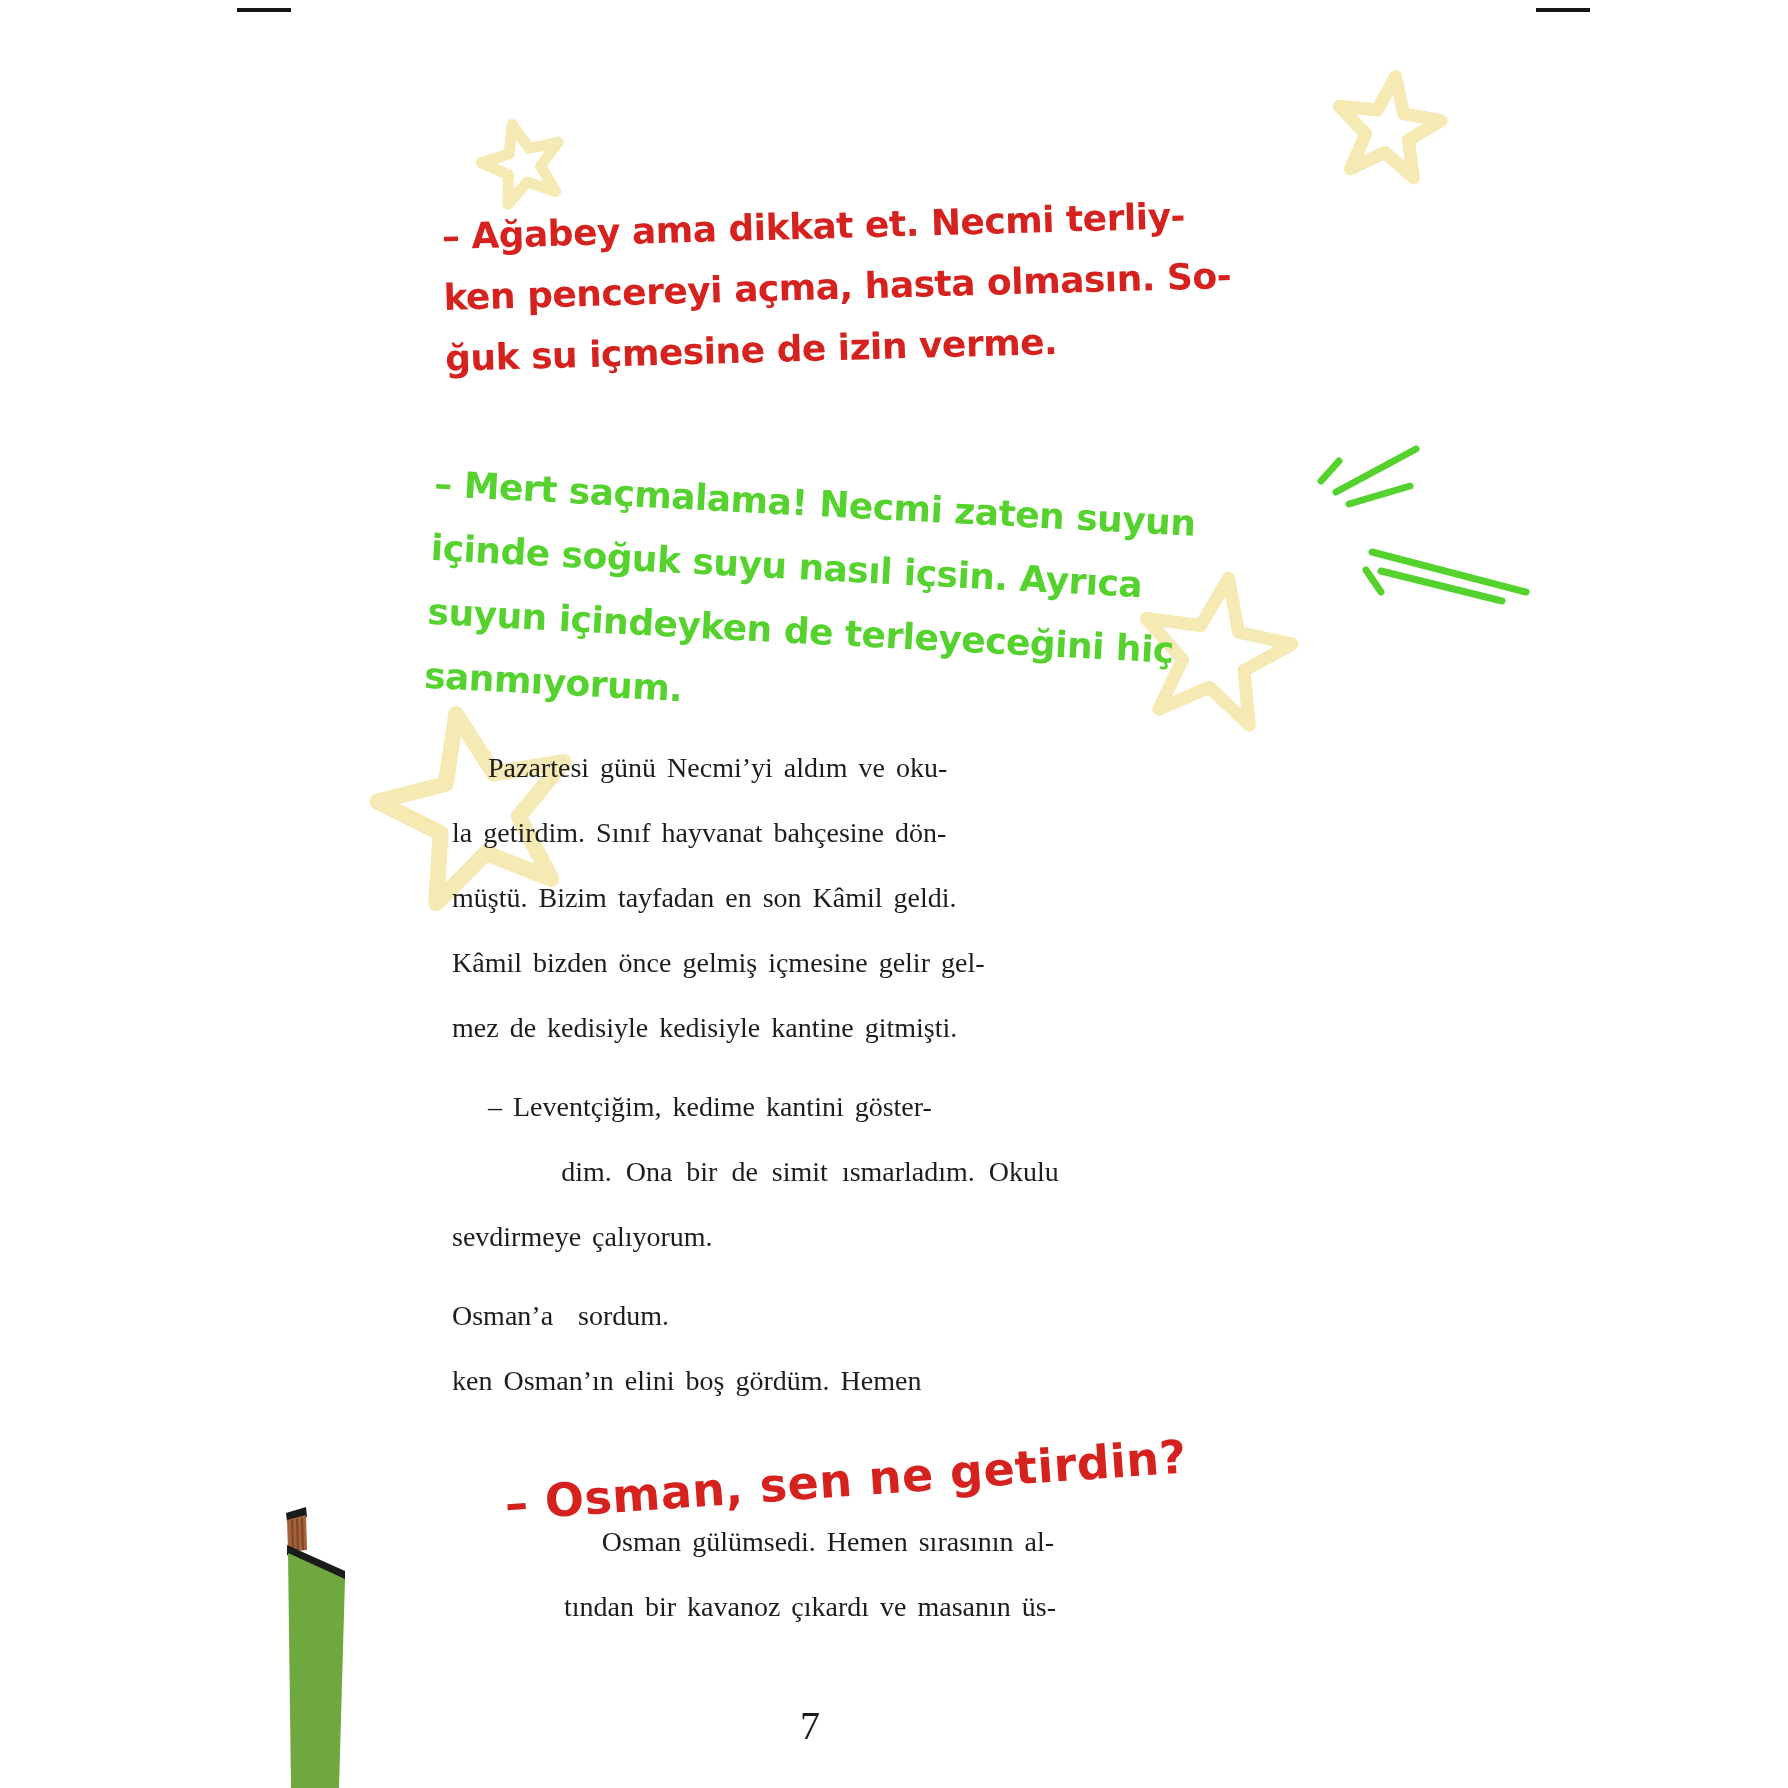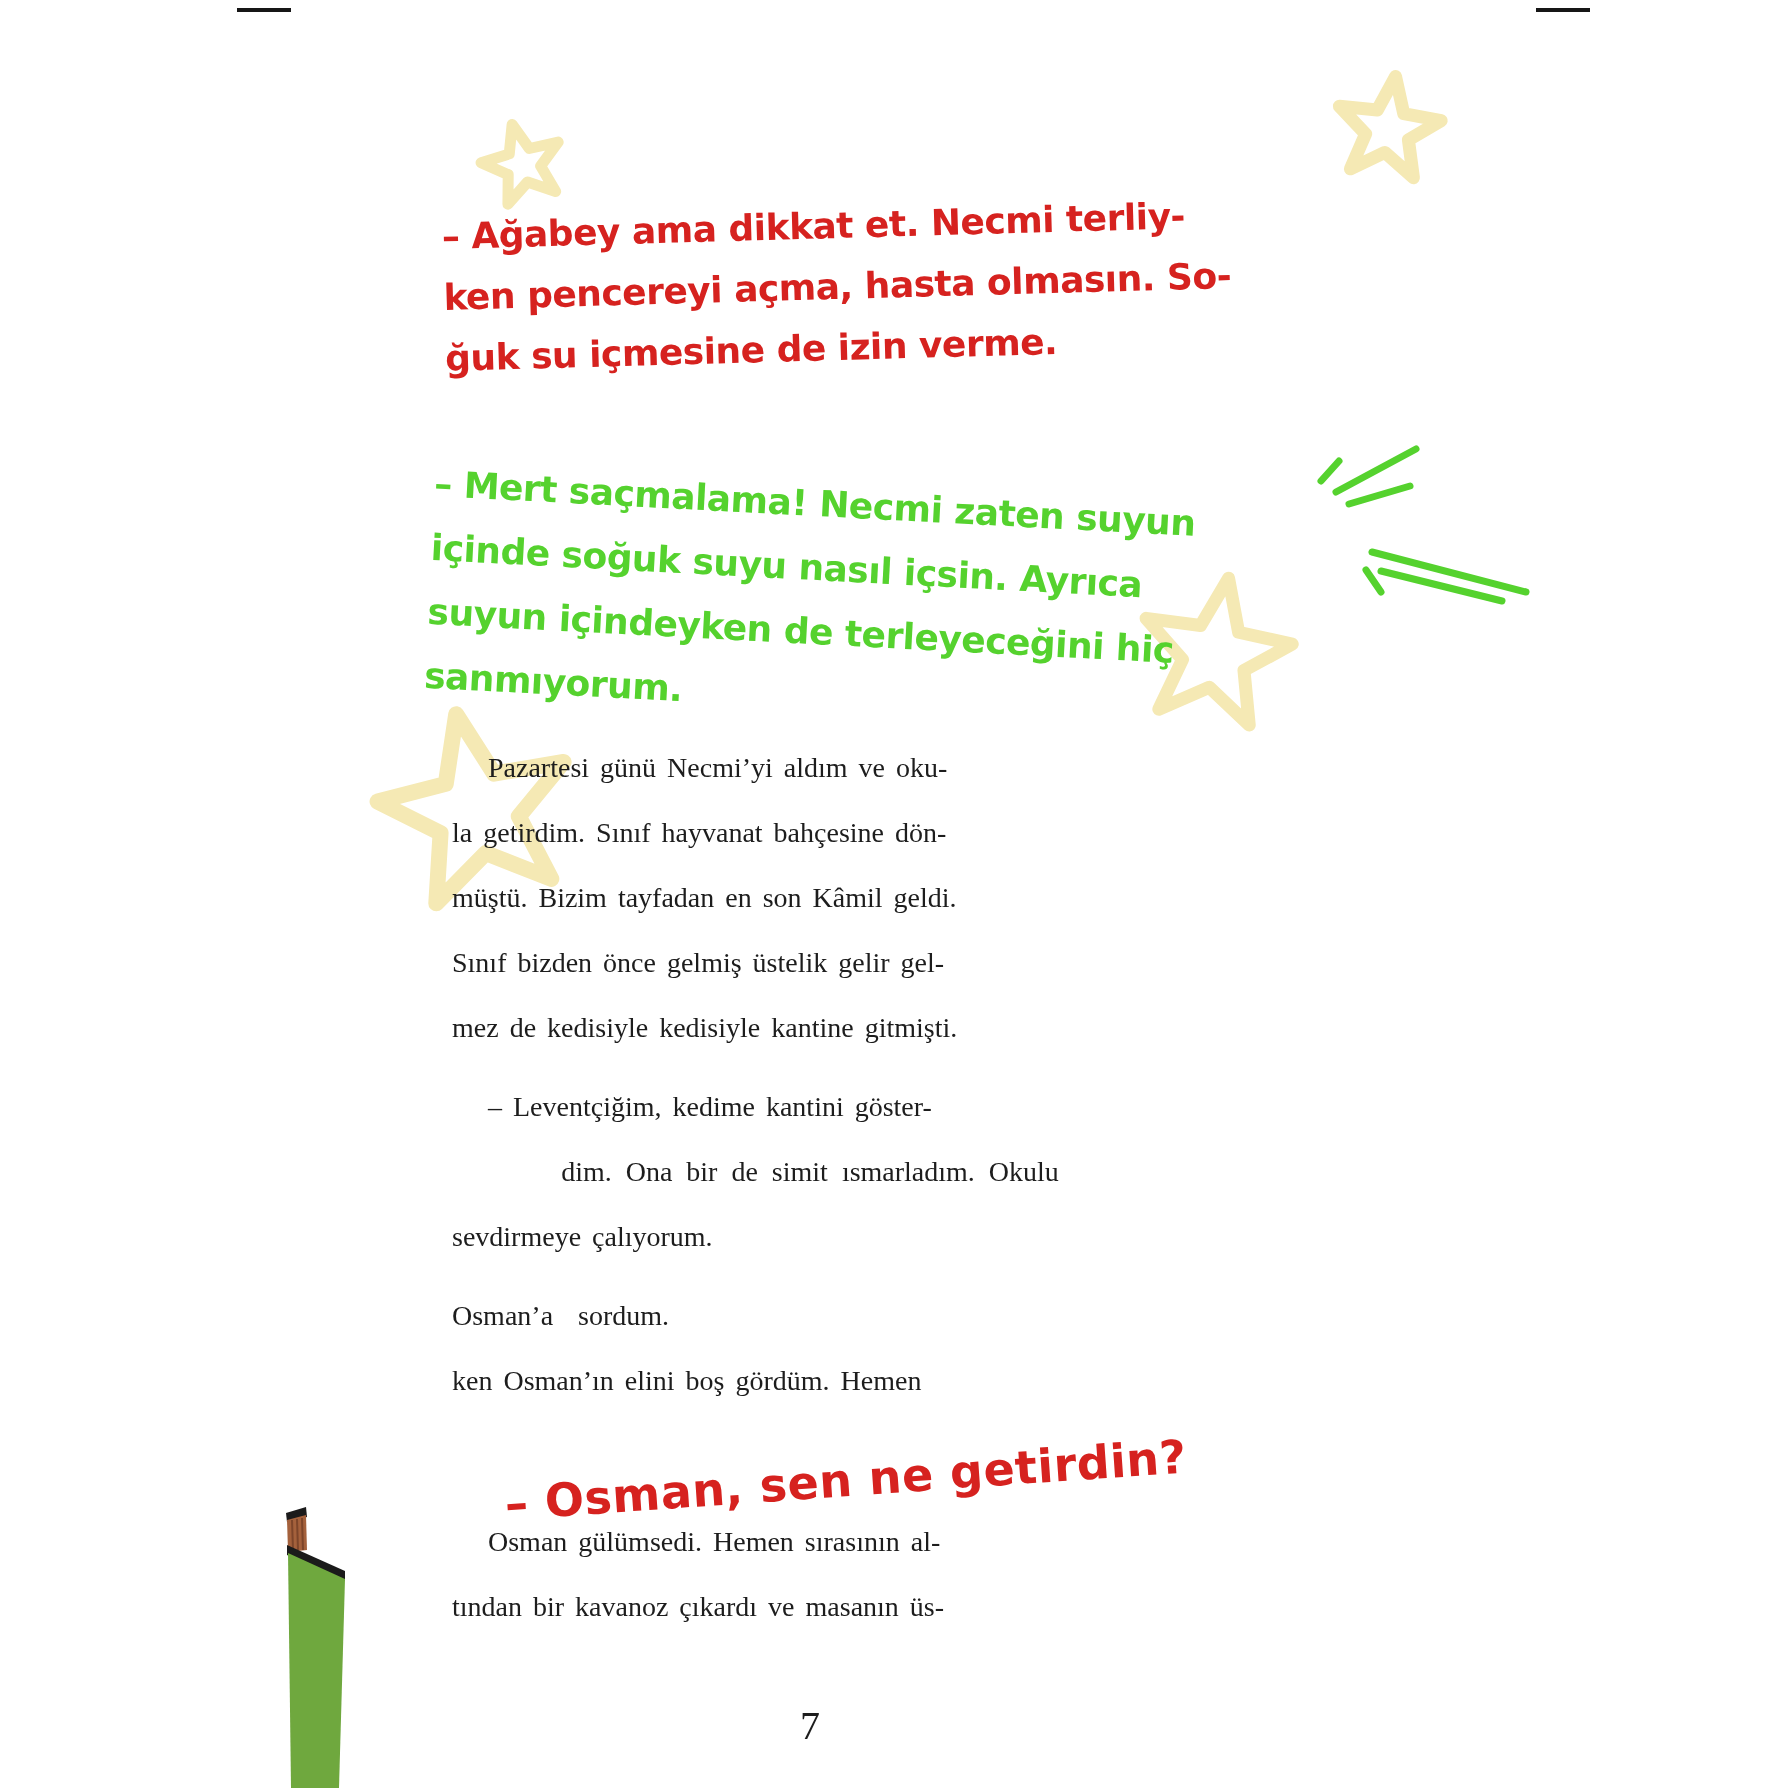--- a/index.html
+++ b/index.html
@@ -41,21 +41,21 @@
   
   #body-col{
     position:absolute;z-index:1;
     left:452px;top:735px;width:716px;
     font-size:28px;line-height:65px;
     color:#1d1d1d;
   }
   .para{margin:0 0 14px 0;}
   .para .line{white-space:nowrap;word-spacing:4px;}
   .para .line.indent{padding-left:36px;}
-  #para-3{margin-top:96px;} 
+  #para-3{margin-top:96px;text-align:center;} 
   #para-2 .line:first-child{word-spacing:18px;} 
   #para-1 .line:nth-child(2){word-spacing:7px;text-align:center;}
   #page-number{
     position:absolute;z-index:1;
     left:452px;top:1702px;width:716px;
     text-align:center;font-size:40px;color:#1d1d1d;
   }
 </style>
 </head>
 <body>
@@ -116,21 +116,21 @@
     <div class="line">içinde soğuk suyu nasıl içsin. Ayrıca</div>
     <div class="line">suyun içindeyken de terleyeceğini hiç</div>
     <div class="line">sanmıyorum.</div>
   </div>
 
   <div id="body-col">
     <div class="para" id="para-0">
       <div class="line indent">Pazartesi günü Necmi’yi aldım ve oku-</div>
       <div class="line">la getirdim. Sınıf hayvanat bahçesine dön-</div>
       <div class="line">müştü. Bizim tayfadan en son Kâmil geldi.</div>
-      <div class="line">Sınıf bizden önce gelmiş üstelik gelir gel-</div>
+      <div class="line">Kâmil bizden önce gelmiş içmesine gelir gel-</div>
       <div class="line">mez de kedisiyle kedisiyle kantine gitmişti.</div>
     </div>
     <div class="para" id="para-1">
       <div class="line indent">– Leventçiğim, kedime kantini göster-</div>
       <div class="line">dim. Ona bir de simit ısmarladım. Okulu</div>
       <div class="line">sevdirmeye çalıyorum.</div>
     </div>
     <div class="para" id="para-2">
       <div class="line">Osman’a sordum.</div>
       <div class="line">ken Osman’ın elini boş gördüm. Hemen</div>

